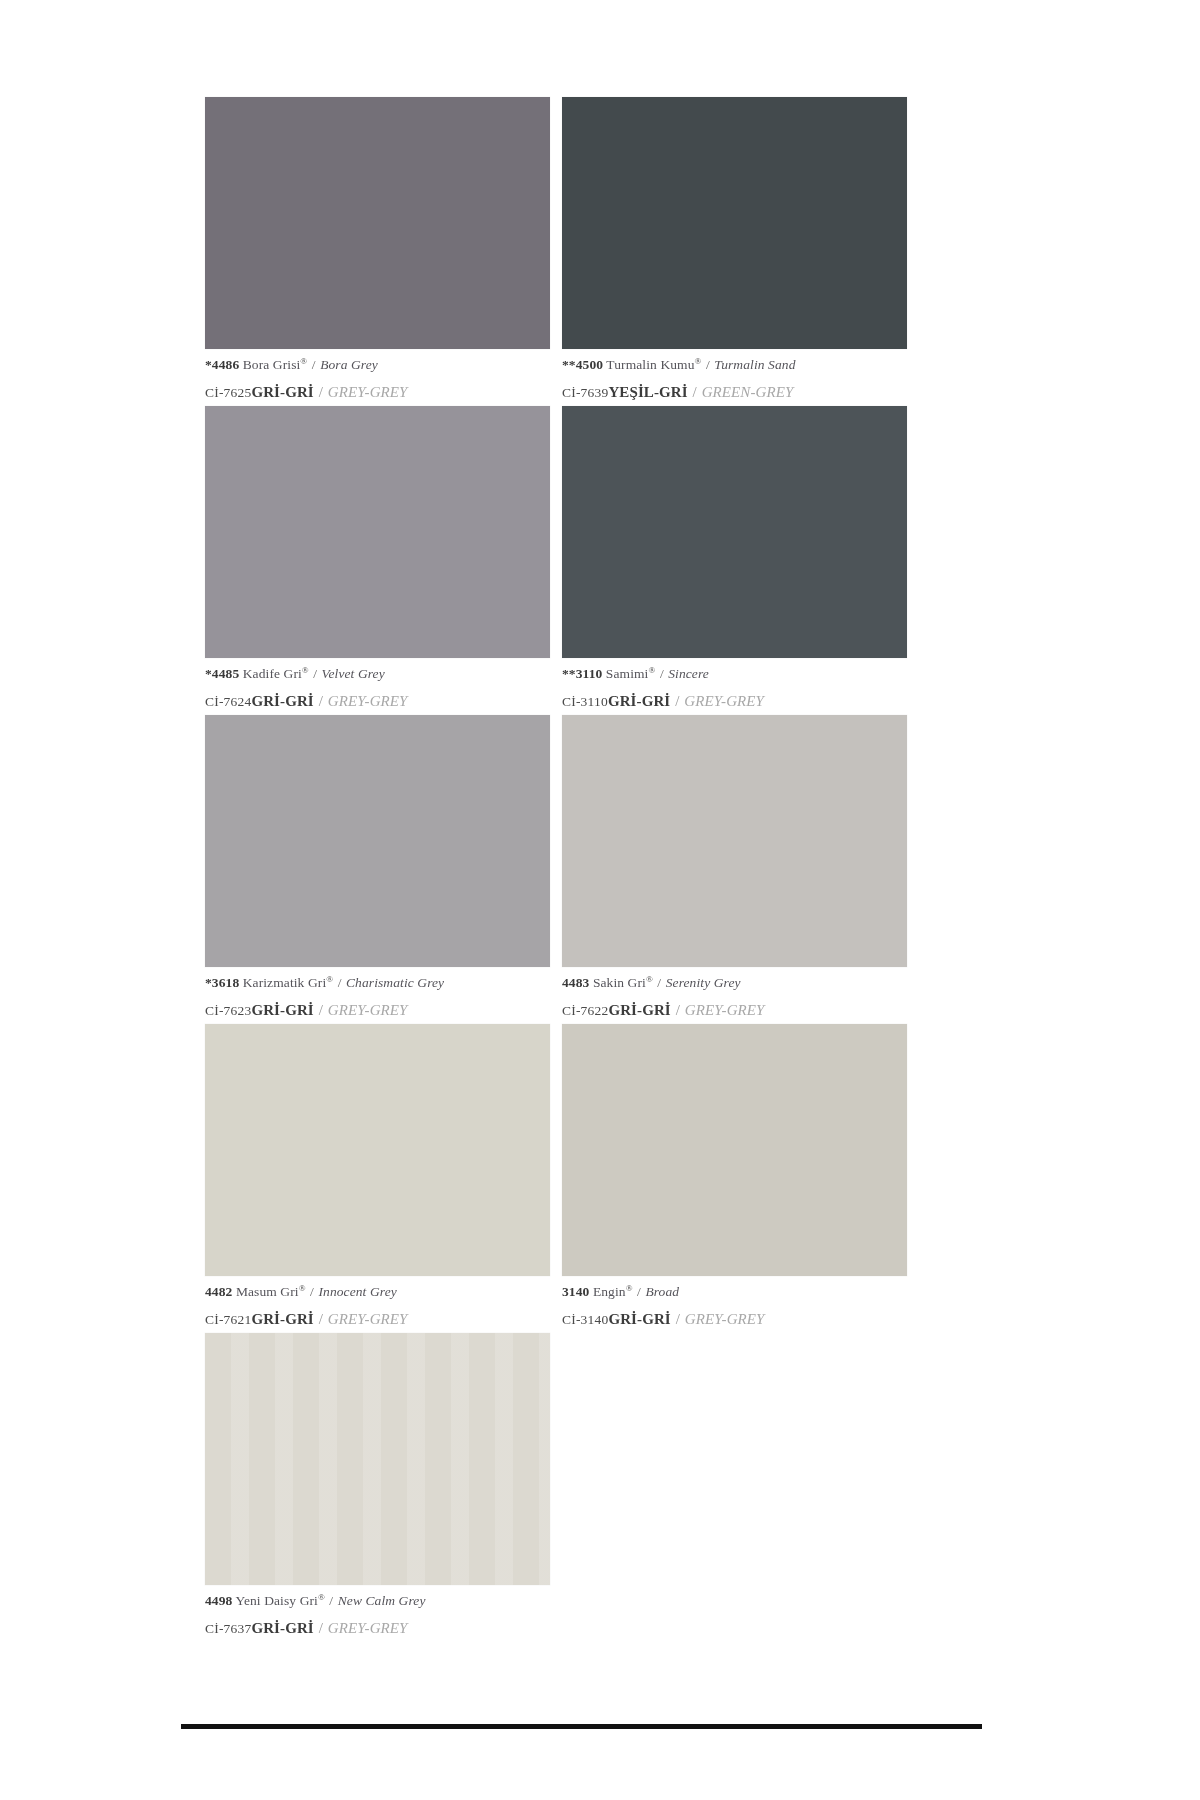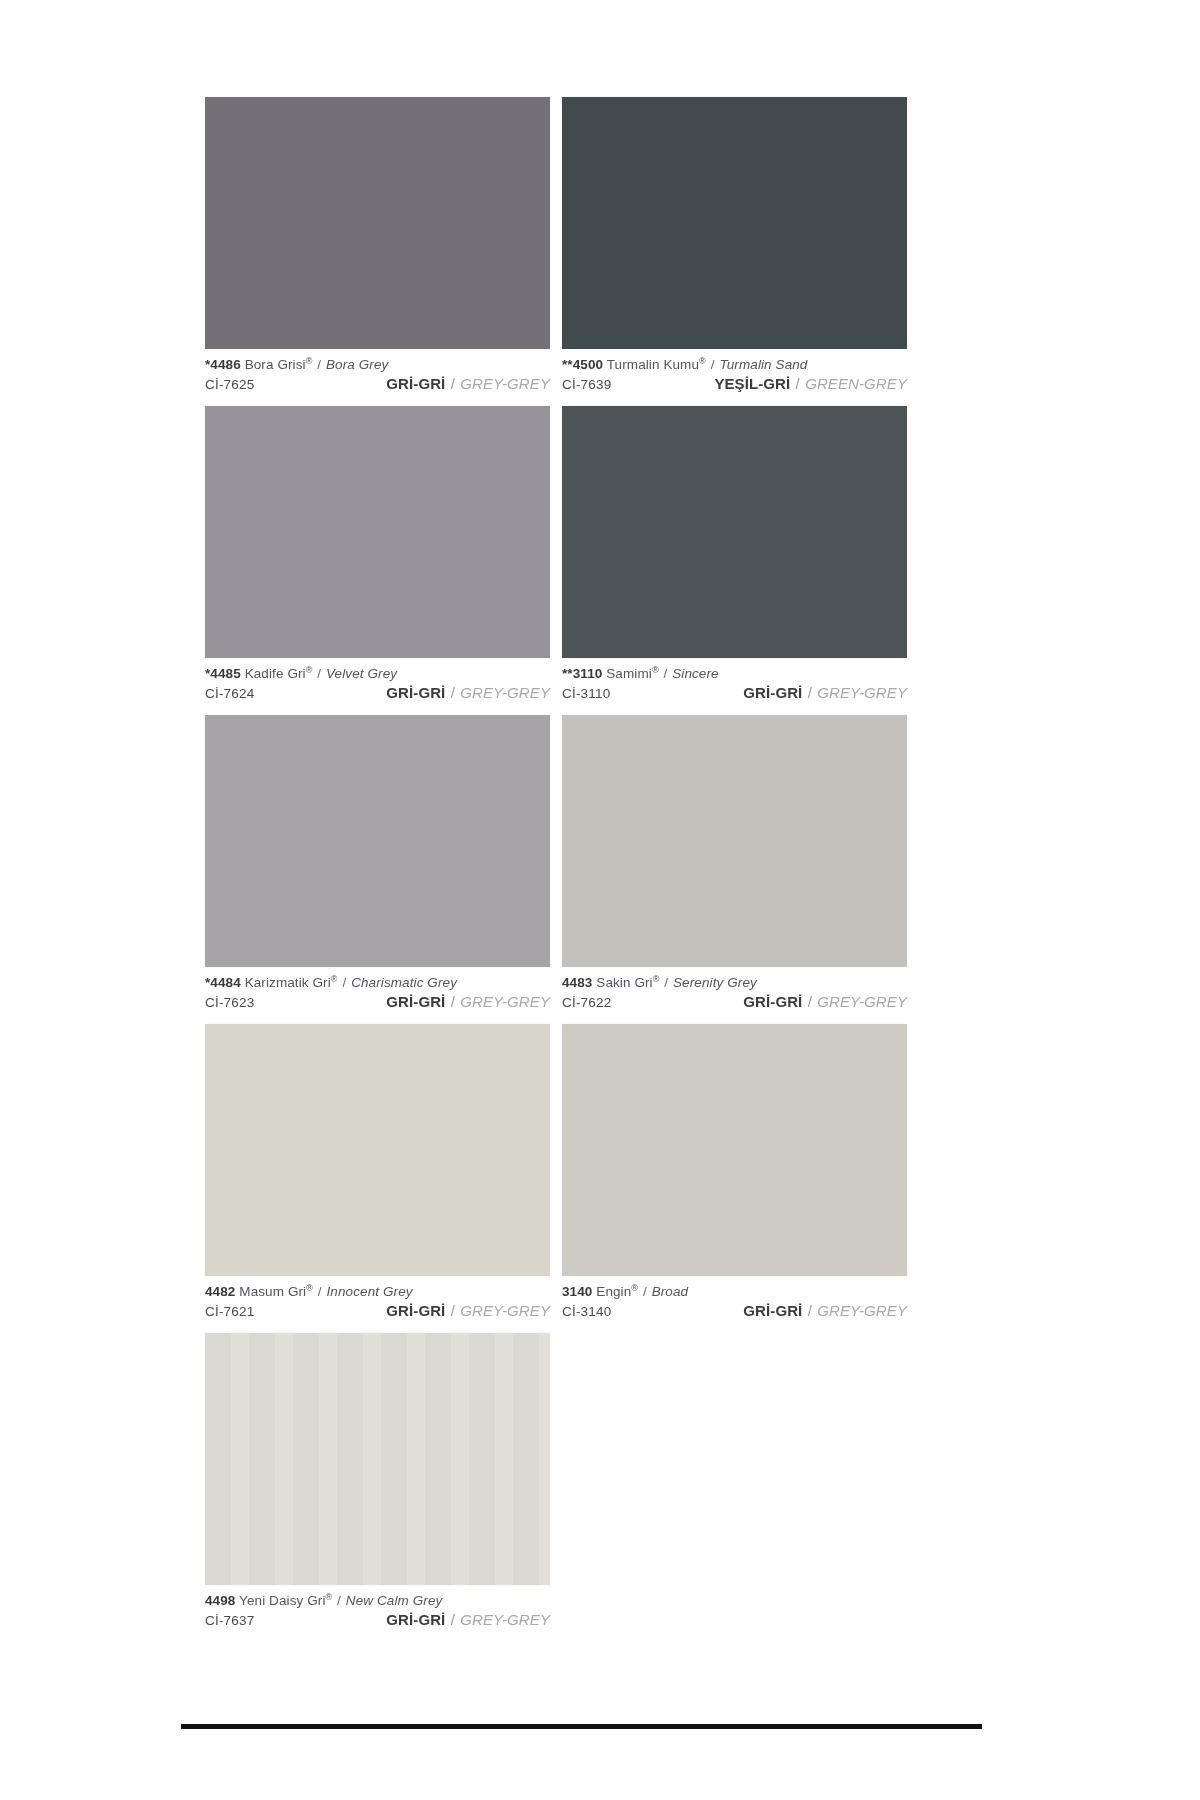--- a/index.html
+++ b/index.html
@@ -57,21 +57,22 @@
       repeating-linear-gradient(90deg,
         rgba(255,255,255,0.0) 0px,
         rgba(255,255,255,0.0) 26px,
         rgba(255,255,255,0.16) 26px,
         rgba(255,255,255,0.16) 44px);
     pointer-events: none;
   }
 
   .caption {
     padding-top: 7px;
-    padding-bottom: 12px;
+    padding-bottom: 4px;
+    font-family: Liberation Serif, serif;
   }
 
   .line-1 {
     font-size: 13.5px;
     line-height: 17px;
     color: #4a4a4a;
     white-space: nowrap;
     letter-spacing: 0.1px;
   }
   .code-num {
@@ -90,27 +91,26 @@
     color: #6a6a6a;
     padding: 0 1px;
   }
   .en-name {
     font-style: italic;
     color: #55545a;
   }
 
   .line-2 {
     display: flex;
-    justify-content: space-between;
     align-items: baseline;
     font-size: 13.5px;
     line-height: 19px;
     color: #4a4a4a;
     white-space: nowrap;
-    margin-top: 1px;
+    margin-top: 10px;
   }
   .ci-code {
     letter-spacing: 0.2px;
     color: #4a4a4a;
   }
   .family {
     font-size: 15px;
     letter-spacing: 0.1px;
   }
   .family-tr {
@@ -178,21 +178,21 @@
             <div class="line-1"><span class="code-num">**3110</span> <span class="tr-name">Samimi</span><span class="sup">®</span><span class="slash"> / </span><span class="en-name">Sincere</span></div>
             <div class="line-2">
               <span class="ci-code">Cİ-3110</span>
               <span class="family"><span class="family-tr">GRİ-GRİ</span><span class="family-sep"> / </span><span class="family-en">GREY-GREY</span></span>
             </div>
           </div>
         </div>
         <div class="cell">
           <div class="chip" style="background: rgb(166, 164, 167);"></div>
           <div class="caption">
-            <div class="line-1"><span class="code-num">*4484</span> <span class="tr-name">Karizmatik Gri</span><span class="sup">®</span><span class="slash"> / </span><span class="en-name">Charismatic Grey</span></div>
+            <div class="line-1"><span class="code-num">*3618</span> <span class="tr-name">Karizmatik Gri</span><span class="sup">®</span><span class="slash"> / </span><span class="en-name">Charismatic Grey</span></div>
             <div class="line-2">
               <span class="ci-code">Cİ-7623</span>
               <span class="family"><span class="family-tr">GRİ-GRİ</span><span class="family-sep"> / </span><span class="family-en">GREY-GREY</span></span>
             </div>
           </div>
         </div>
         <div class="cell">
           <div class="chip" style="background: rgb(196, 193, 189);"></div>
           <div class="caption">
             <div class="line-1"><span class="code-num">4483</span> <span class="tr-name">Sakin Gri</span><span class="sup">®</span><span class="slash"> / </span><span class="en-name">Serenity Grey</span></div>

